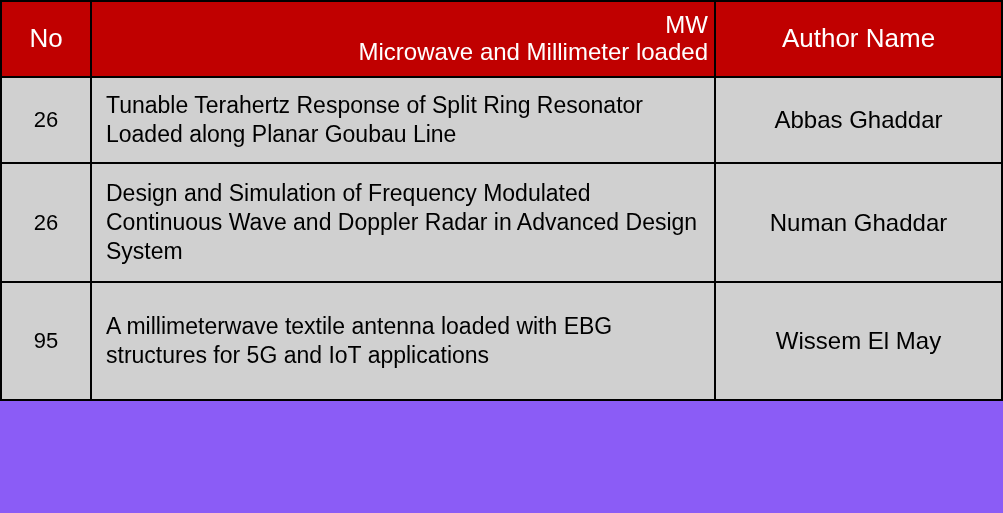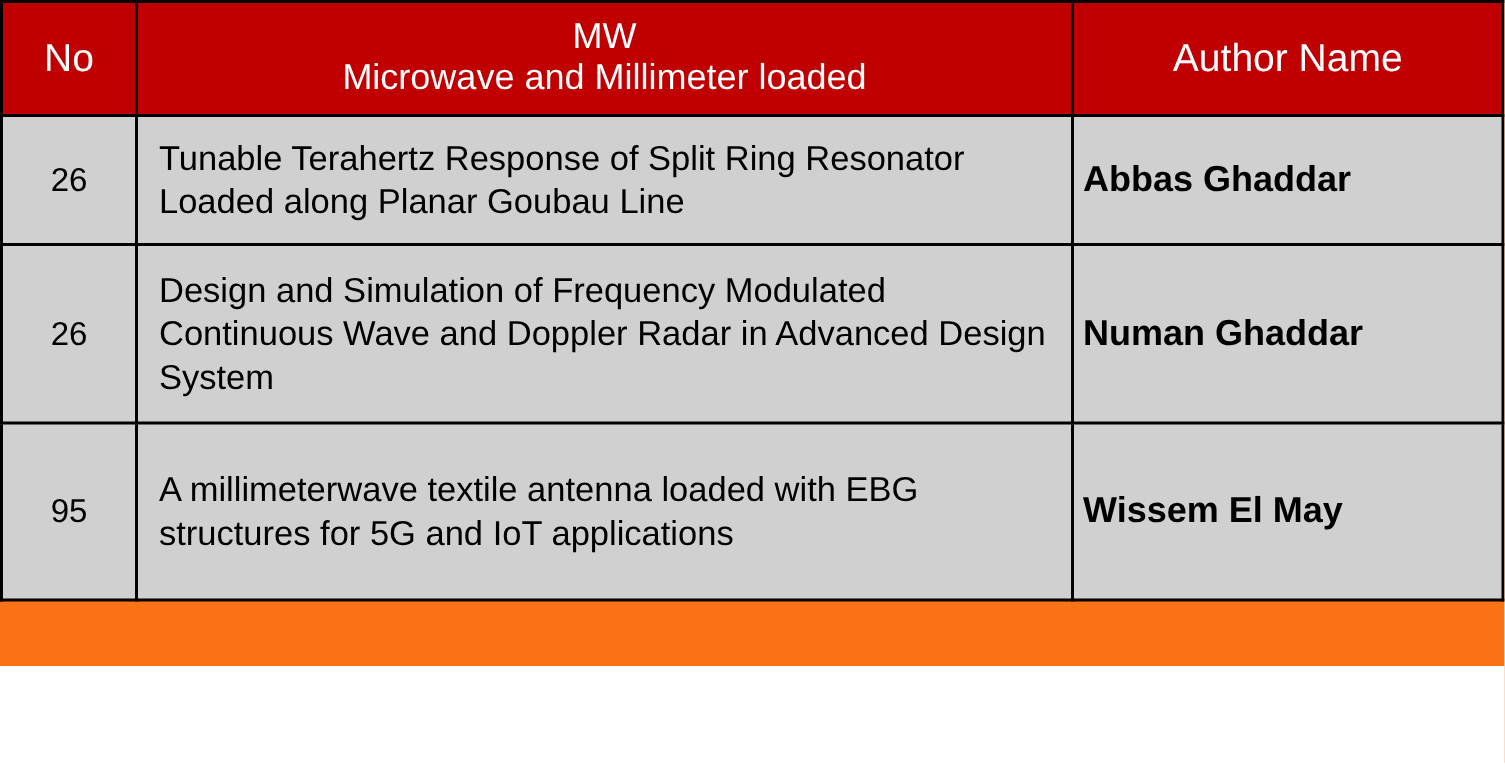--- a/index.html
+++ b/index.html
@@ -10,22 +10,22 @@
   body {
     width: 1003px;
     height: 513px;
     font-family: "Liberation Sans", sans-serif;
     overflow: hidden;
   }
 
   .page {
     position: relative;
     width: 1003px;
-    height: 444px;
-    background: #f97316;
+    height: 513px;
+    background: #8b5cf6;
   }
 
   table.session-table {
     border-collapse: collapse;
     table-layout: fixed;
     width: 1001px;
     margin: 0;
     border-top: 2px solid #000000;
     border-left: 2px solid #000000;
     border-right: 2px solid #000000;
@@ -45,21 +45,21 @@
     color: #ffffff;
     border: 2px solid #000000;
     text-align: center;
     vertical-align: middle;
     font-weight: normal;
     padding: 4px 6px;
     line-height: 1.12;
   }
 
   th.header-no      { font-size: 26px; height: 66px; }
-  th.header-topic   { font-size: 23px; height: 66px; }
+  th.header-topic   { font-size: 23px; height: 66px; text-align: right; }
   th.header-author  { font-size: 26px; height: 66px; margin-left: 46px; }
 
   th.header-topic .topic-code {
     display: block;
     font-size: 24px;
   }
   th.header-topic .topic-name {
     display: block;
     font-size: 24px;
   }
@@ -78,24 +78,23 @@
   }
 
   td.cell-title {
     text-align: left;
     font-size: 23px;
     line-height: 1.26;
     padding: 6px 8px 6px 14px;
   }
 
   td.cell-author {
-    text-align: left;
+    text-align: center;
     font-size: 24px;
     padding: 4px 6px;
-    font-weight: bold;
   }
 
   tr.row-h2 td { height: 72px; }
   tr.row-h3 td { height: 105px; }
   tr.row-h4 td { height: 104px; }
 </style>
 </head>
 <body>
 
 <div class="page">

